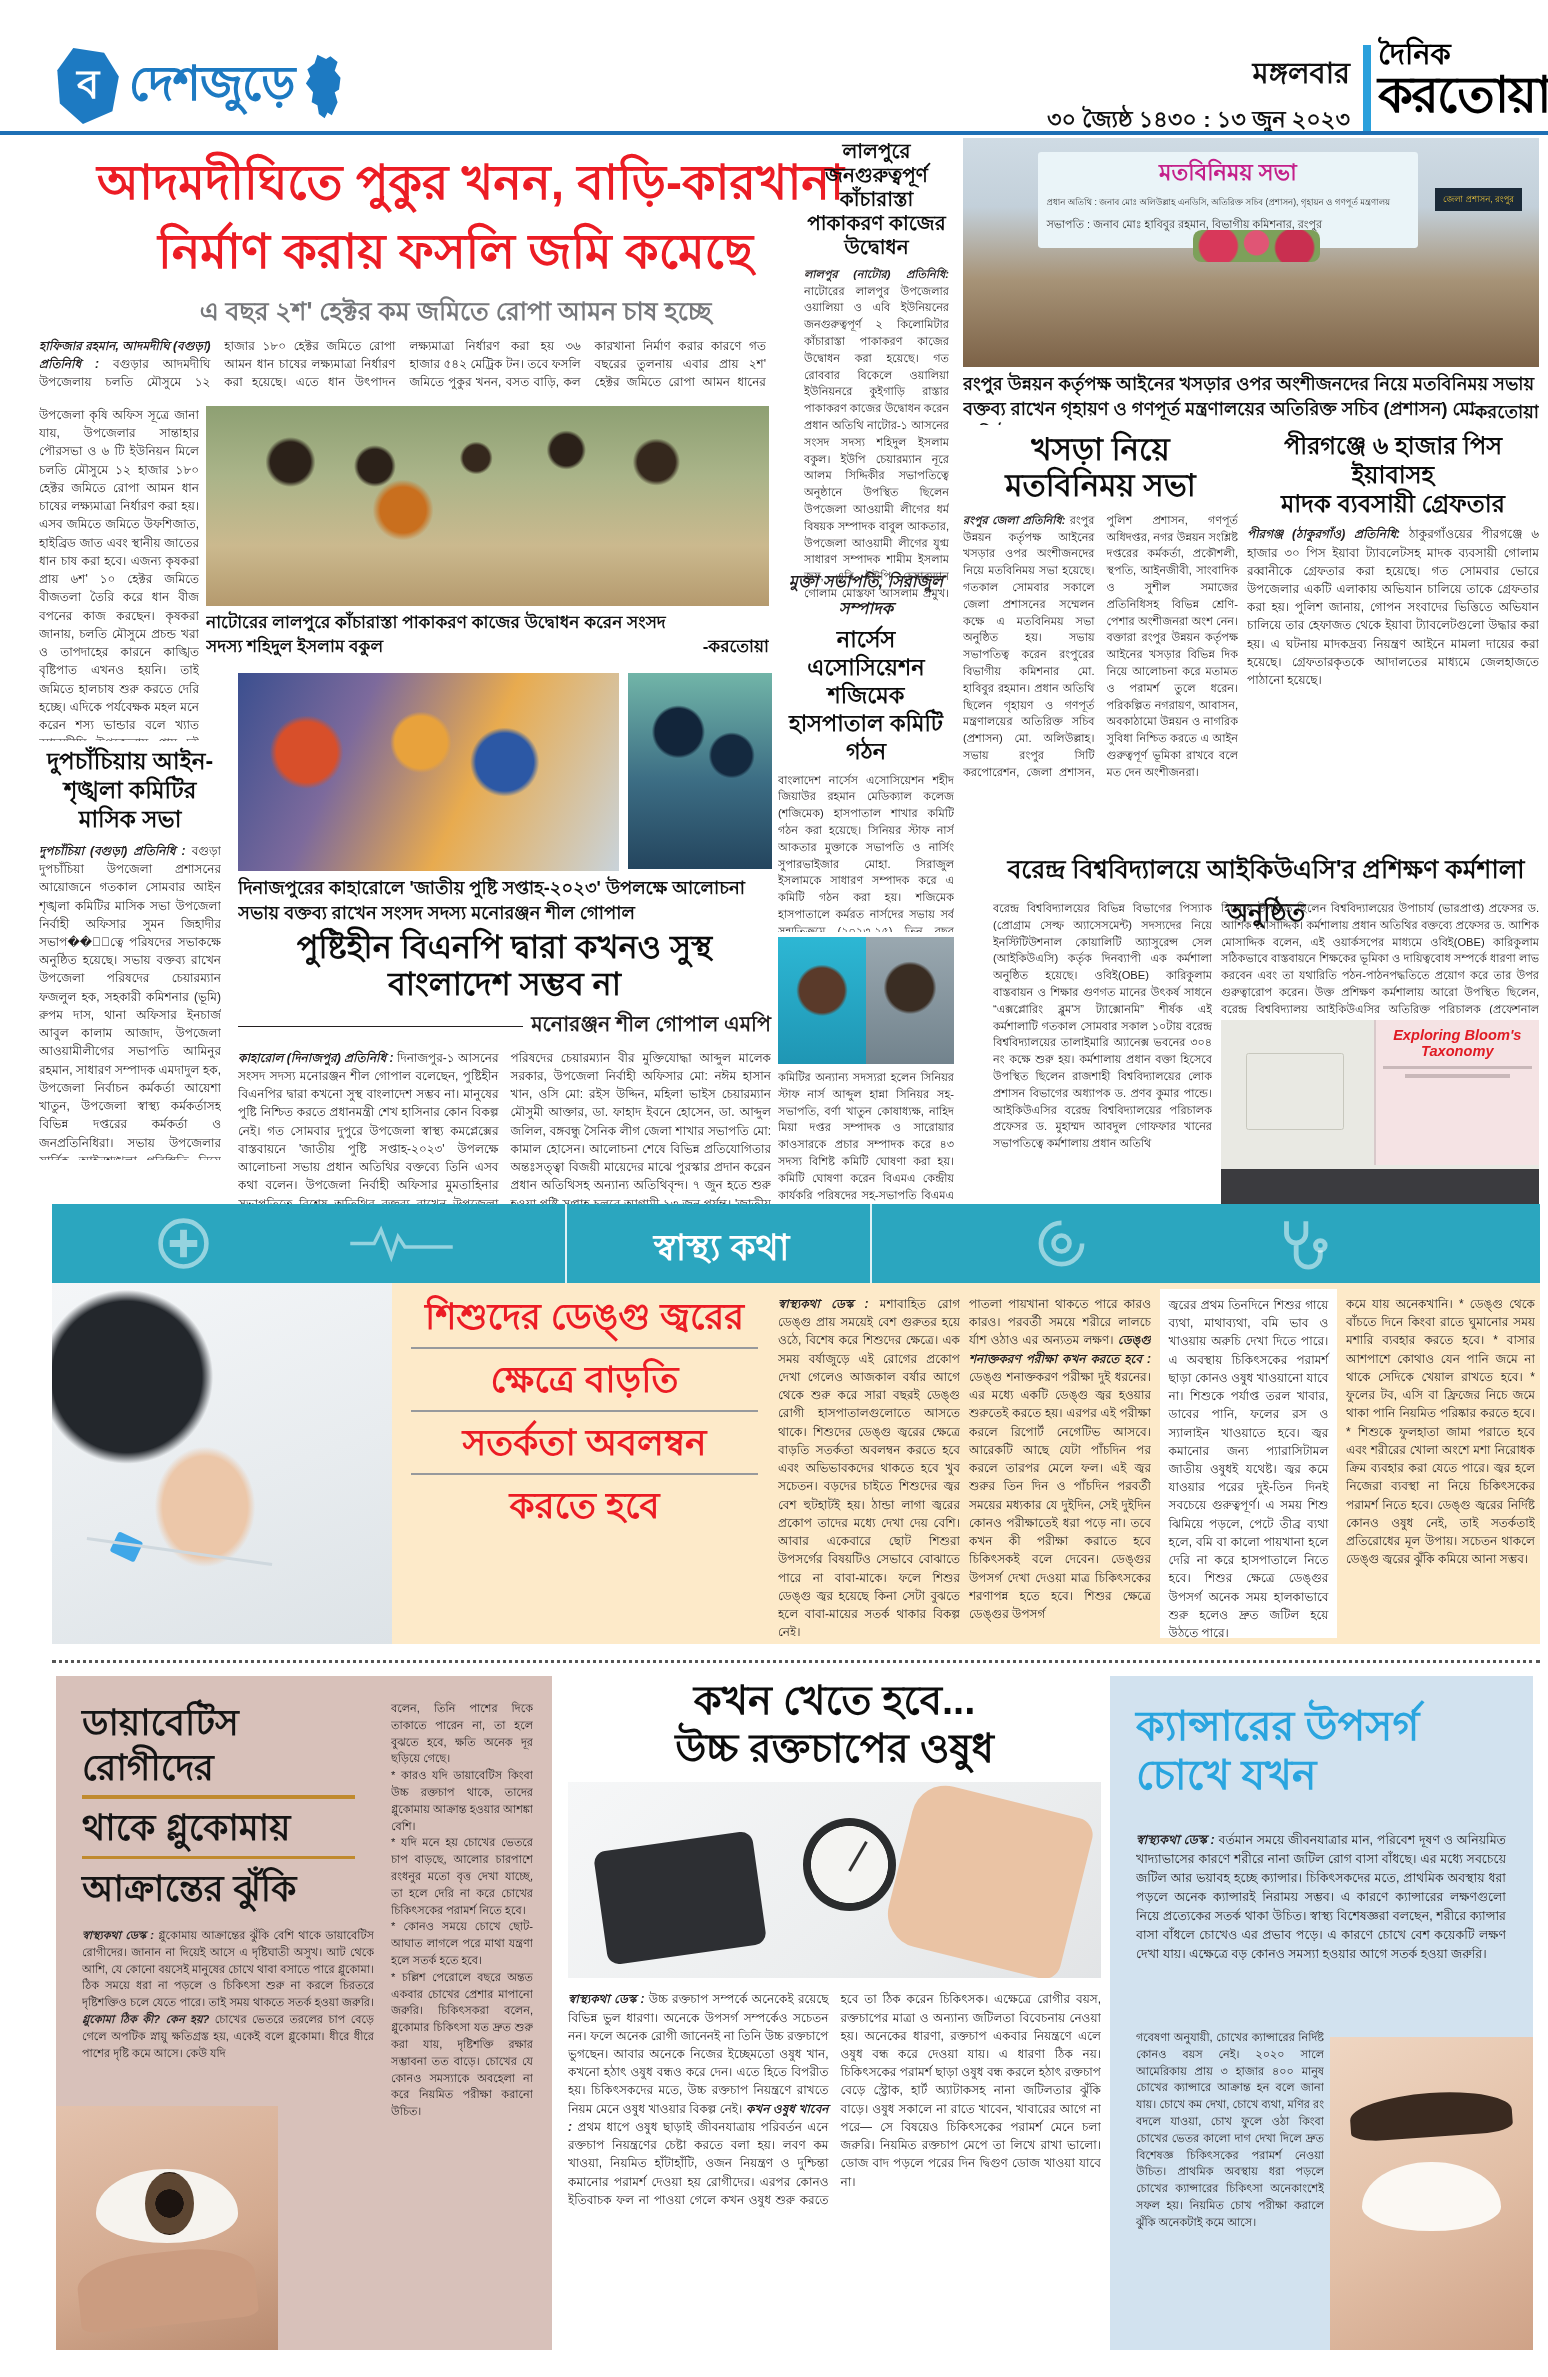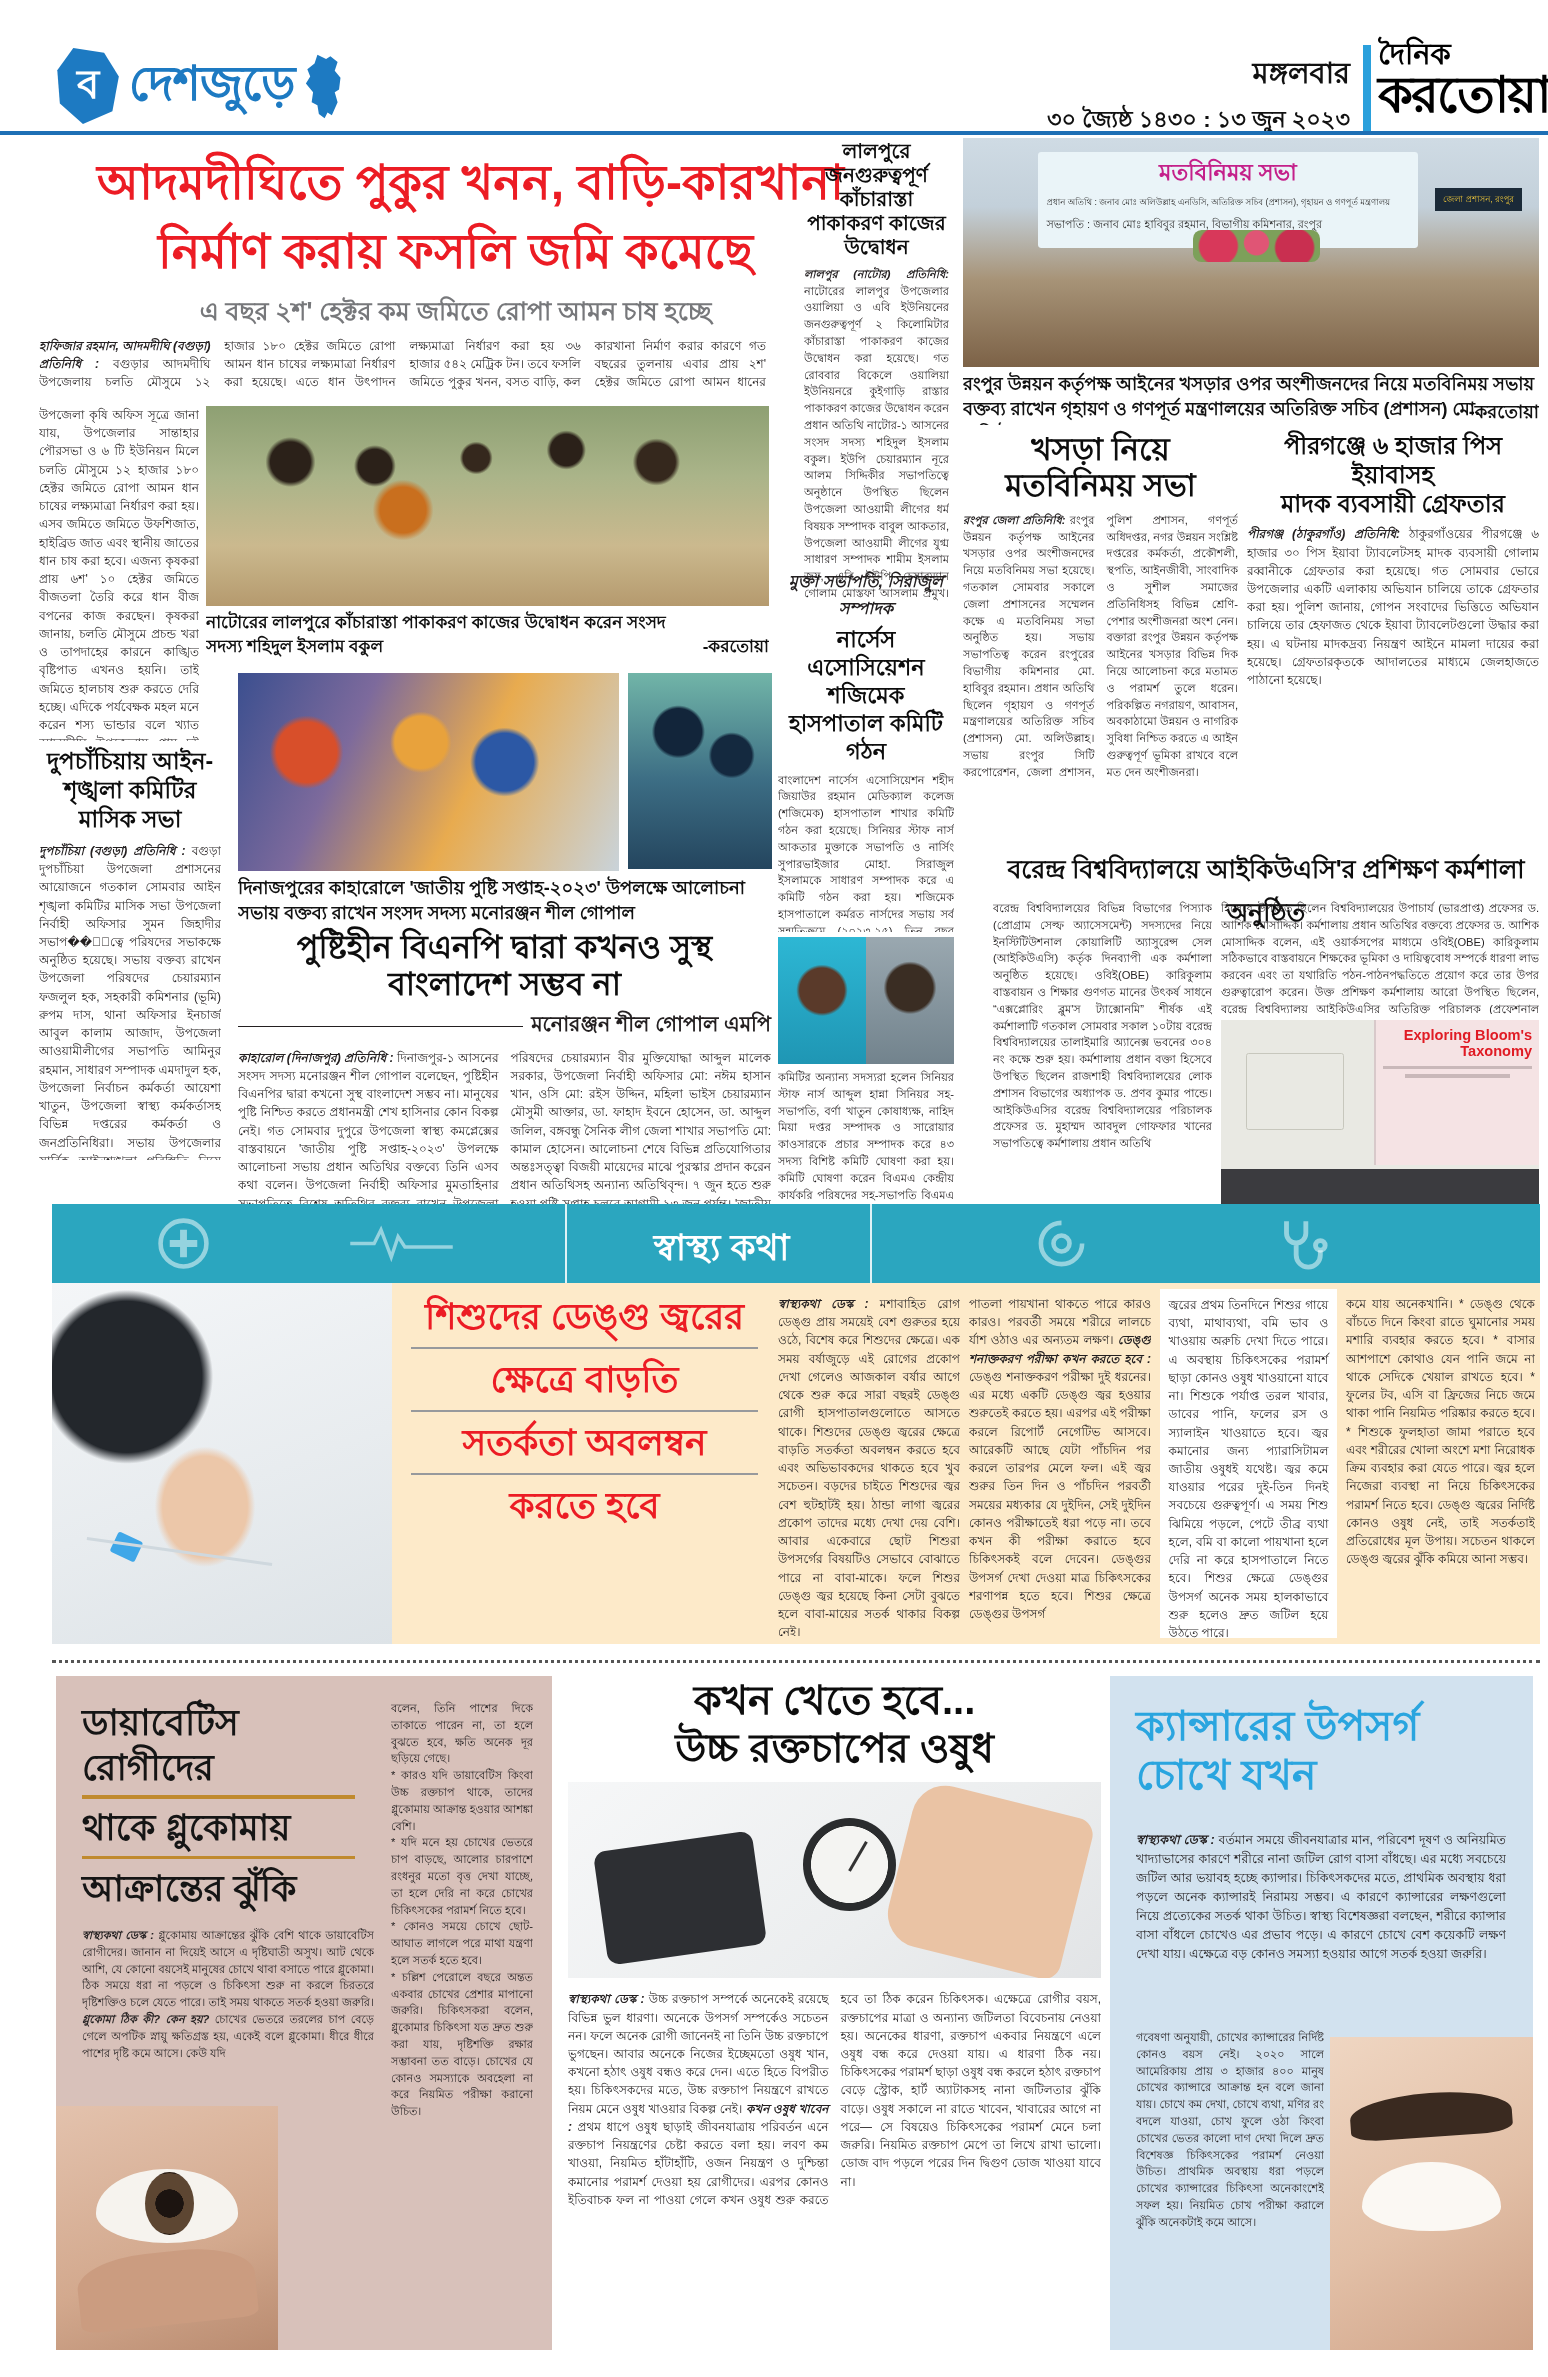--- a/index.html
+++ b/index.html
@@ -134,21 +134,21 @@
     <div class="hl center" style="font-size:24px;line-height:1.2">পীরগঞ্জে ৬ হাজার পিস ইয়াবাসহ</div>
     <div class="hl center" style="font-size:24px;line-height:1.2">মাদক ব্যবসায়ী গ্রেফতার</div>
     <div class="tx" style="margin-top:6.9px;height:325px"><span class="by">পীরগঞ্জ (ঠাকুরগাঁও) প্রতিনিধি:</span> <span>ঠাকুরগাঁওয়ের পীরগঞ্জে ৬ হাজার ৩০ পিস ইয়াবা ট্যাবলেটসহ মাদক ব্যবসায়ী গোলাম রব্বানীকে গ্রেফতার করা হয়েছে। গত সোমবার ভোরে উপজেলার একটি এলাকায় অভিযান চালিয়ে তাকে গ্রেফতার করা হয়। পুলিশ জানায়, গোপন সংবাদের ভিত্তিতে অভিযান চালিয়ে তার হেফাজত থেকে ইয়াবা ট্যাবলেটগুলো উদ্ধার করা হয়। এ ঘটনায় মাদকদ্রব্য নিয়ন্ত্রণ আইনে মামলা দায়ের করা হয়েছে। গ্রেফতারকৃতকে আদালতের মাধ্যমে জেলহাজতে পাঠানো হয়েছে।</span></div>
   </div>
 
   <div class="abs hl center" style="left:993px;top:850px;width:546px;height:45px;font-size:25px">বরেন্দ্র বিশ্ববিদ্যালয়ে আইকিউএসি'র প্রশিক্ষণ কর্মশালা অনুষ্ঠিত</div>
   <div class="abs tx13" style="left:993px;top:900px;width:219px;height:306px">বরেন্দ্র বিশ্ববিদ্যালয়ের বিভিন্ন বিভাগের পিস্যাক (প্রোগ্রাম সেল্ফ অ্যাসেসমেন্ট) সদস্যদের নিয়ে ইনস্টিটিউশনাল কোয়ালিটি অ্যাসুরেন্স সেল (আইকিউএসি) কর্তৃক দিনব্যাপী এক কর্মশালা অনুষ্ঠিত হয়েছে। ওবিই(OBE) কারিকুলাম বাস্তবায়ন ও শিক্ষার গুণগত মানের উৎকর্ষ সাধনে “এক্সপ্লোরিং ব্লুম'স ট্যাক্সোনমি” শীর্ষক এই কর্মশালাটি গতকাল সোমবার সকাল ১০টায় বরেন্দ্র বিশ্ববিদ্যালয়ের তালাইমারি অ্যানেক্স ভবনের ৩০৪ নং কক্ষে শুরু হয়। কর্মশালায় প্রধান বক্তা হিসেবে উপস্থিত ছিলেন রাজশাহী বিশ্ববিদ্যালয়ের লোক প্রশাসন বিভাগের অধ্যাপক ড. প্রণব কুমার পান্ডে। আইকিউএসির বরেন্দ্র বিশ্ববিদ্যালয়ের পরিচালক প্রফেসর ড. মুহাম্মদ আবদুল গোফফার খানের সভাপতিত্বে কর্মশালায় প্রধান অতিথি</div>
   <div class="abs tx13" style="left:1221px;top:900px;width:318px;height:114px">হিসেবে উপস্থিত ছিলেন বিশ্ববিদ্যালয়ের উপাচার্য (ভারপ্রাপ্ত) প্রফেসর ড. আশিক মোসাদ্দিক। কর্মশালায় প্রধান অতিথির বক্তব্যে প্রফেসর ড. আশিক মোসাদ্দিক বলেন, এই ওয়ার্কসপের মাধ্যমে ওবিই(OBE) কারিকুলাম সঠিকভাবে বাস্তবায়নে শিক্ষকের ভূমিকা ও দায়িত্ববোধ সম্পর্কে ধারণা লাভ করবেন এবং তা যথারিতি পঠন-পাঠনপদ্ধতিতে প্রয়োগ করে তার উপর গুরুত্বারোপ করেন। উক্ত প্রশিক্ষণ কর্মশালায় আরো উপস্থিত ছিলেন, বরেন্দ্র বিশ্ববিদ্যালয় আইকিউএসির অতিরিক্ত পরিচালক (প্রফেশনাল ডেভেলপমেন্ট) ড. কানিজ হাবিবা আফরিন, অতিরিক্ত পরিচালক (লার্নিং অ্যান্ড টিচিং) প্রফেসর ড. মো. হাবিবুল্লাহ এবং অতিরিক্ত পরিচালক ডা. মো. আব্দুল আওয়ালসহ বিভিন্ন বিভাগের পিস্যাক (প্রোগ্রাম সেল্ফ অ্যাসেসমেন্ট) এর সদস্যমন্ডলী। খবর বিজ্ঞপ্তির।</div>
   <div class="ph" style="left:1221px;top:1020px;width:318px;height:186px;background:#e9e9e3">
     <div style="position:absolute;right:0;top:0;width:52%;height:78%;background:#f5e3e4;border-left:2.6px solid #d8c9ca;padding:6.9px;box-sizing:border-box">
-      <div style="color:#e01b24;font-weight:bold;font-size:14.6px;text-align:right">Exploring Bloom's Taxonomy</div>
+      <div style="color:#e01b24;font-weight:bold;font-style:italic;font-size:14.6px;text-align:center">Exploring Bloom's Taxonomy</div>
       <div style="margin-top:6.9px;height:3.4px;background:#c9b8b9"></div>
       <div style="margin-top:5.2px;height:3.4px;background:#c9b8b9;width:70%;margin-left:15%"></div>
     </div>
     <div style="position:absolute;left:0;bottom:0;width:100%;height:20%;background:#3b3b3f"></div>
     <div style="position:absolute;left:8%;top:18%;width:30%;height:40%;border:1.7px solid #c7c7bd;border-radius:2.6px"></div>
   </div>
 
   <div class="abs" style="left:52px;top:1204px;width:1488px;height:79px;background:#2ba6bf">
     <div style="position:absolute;left:34.5%;top:0;width:1.7px;height:100%;background:rgba(255,255,255,.85)"></div>
     <div style="position:absolute;left:55%;top:0;width:1.7px;height:100%;background:rgba(255,255,255,.85)"></div>

